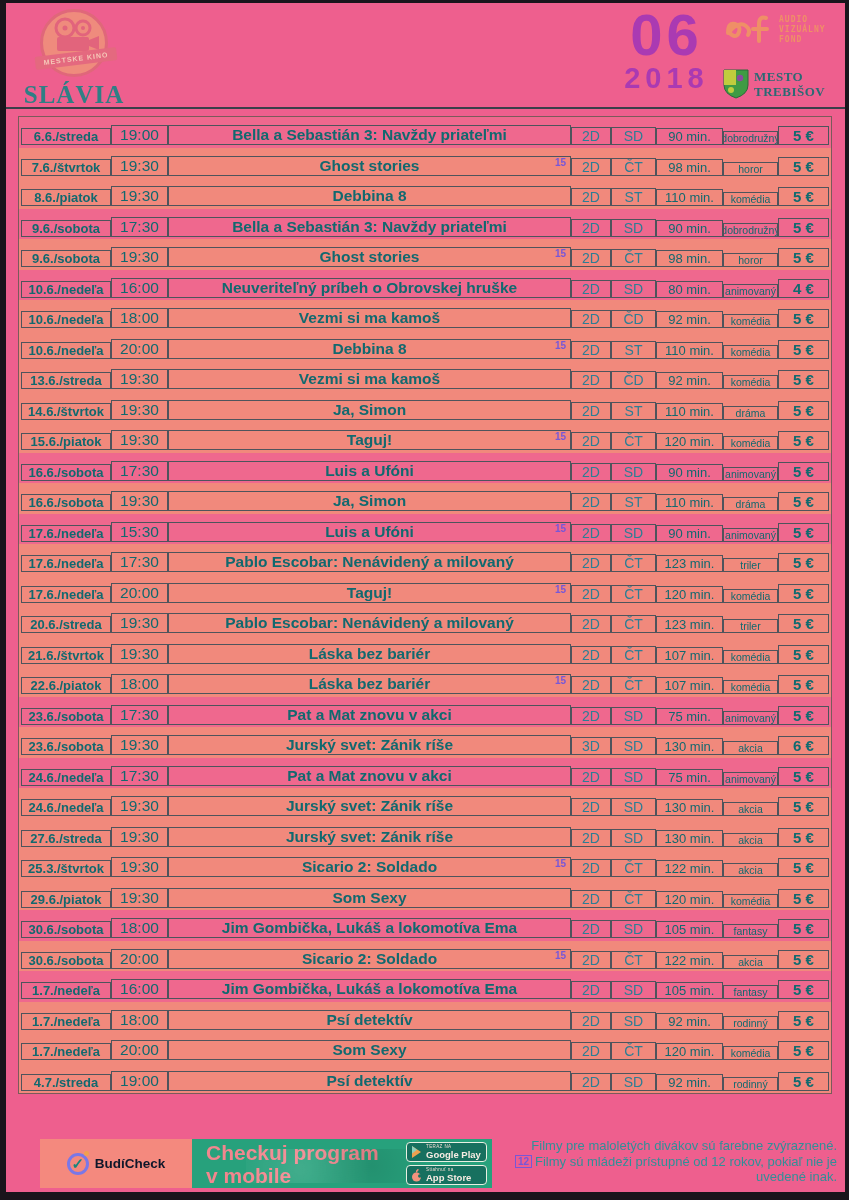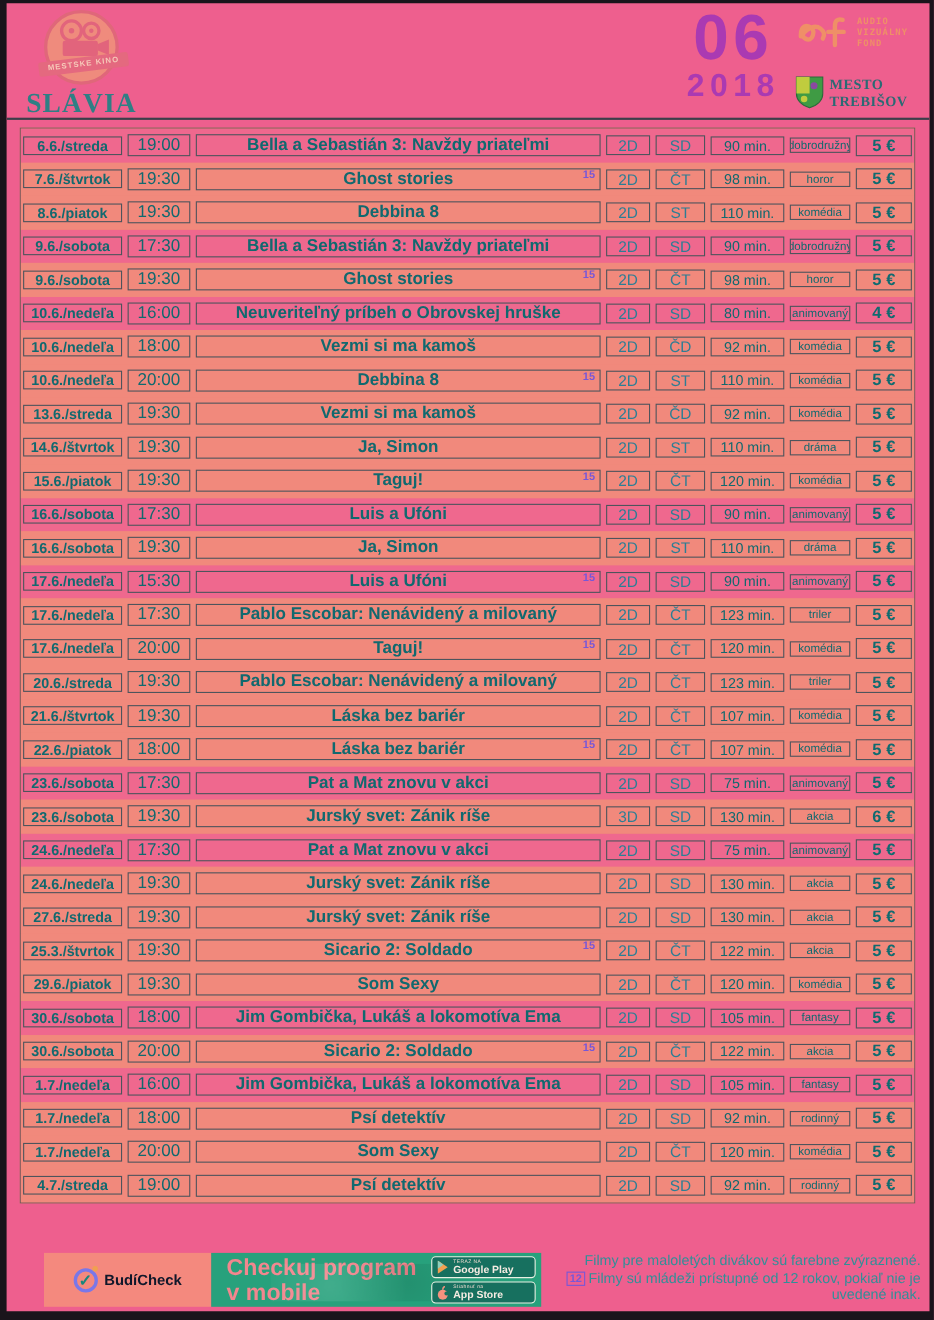--- a/index.html
+++ b/index.html
@@ -39,21 +39,21 @@
   .avf{display:flex;align-items:flex-end;gap:4px}
   .avf-text{font-family:"DejaVu Sans Mono",monospace;font-size:8px;font-weight:bold;
     color:var(--avf-orange);line-height:10px;letter-spacing:1px}
   .mesto{display:flex;align-items:center;gap:5px;margin-top:24px}
   .mesto-text{font-family:"Liberation Serif",serif;font-weight:bold;font-size:13px;
     line-height:15px;color:#2b6a74;letter-spacing:.5px}
   .divider{height:2px;background:#3c3f4a;margin:0 0 0 0}
 
   
   .schedule{margin:7px 13px 0 12px;border:1px solid rgba(60,64,74,.65);background:var(--row-bg)}
-  .row{display:flex;align-items:center;gap:5px;height:30.5px;padding:2.5px 2px;background:var(--row-bg)}
+  .row{display:flex;align-items:flex-end;height:30.5px;padding:2.5px 2px;background:var(--row-bg)}
   .row.hl{background:var(--row-highlight)}
   .cell{border:1px solid var(--cell-border);display:flex;align-items:center;justify-content:center;
     color:var(--text-teal);overflow:hidden}
   .c-date{width:90px;font-size:13px;font-weight:bold}
   .c-time{width:57px;font-size:15.5px}
   .c-title{flex:1;position:relative;font-size:15.5px;font-weight:bold}
   .rating{position:absolute;top:0;right:4px;font-size:10px;font-weight:bold;color:var(--rating-violet)}
   .c-fmt{width:40px;font-size:14px;color:var(--text-blue)}
   .c-lang{width:45px;font-size:14px;color:var(--text-blue)}
   .c-dur{width:67px;font-size:13px}
@@ -67,21 +67,21 @@
   .bc-icon{position:relative;width:22px;height:22px;border:3px solid #7a77e8;border-radius:50%;
     display:inline-flex;align-items:center;justify-content:center;color:#18867c;font-size:15px;font-weight:bold}
   .bc-dot{position:absolute;top:-5px;right:-3px;width:5px;height:5px;border-radius:50%;background:#f0a050}
   .bc-name{font-size:13.5px;font-weight:bold;color:#0f172a}
   .banner-main{flex:1;background:var(--banner-teal);position:relative;display:flex;align-items:center}
   .banner-main:before{content:"";position:absolute;left:18%;top:20%;width:60%;height:70%;
     background:radial-gradient(circle at 30% 60%, rgba(255,255,255,.12), transparent 55%),
                radial-gradient(circle at 70% 50%, rgba(0,0,0,.10), transparent 50%)}
   .banner-title{margin-left:14px;font-size:21px;font-weight:bold;color:var(--banner-text);line-height:23px}
   .badges{position:absolute;right:5px;top:3px;display:flex;flex-direction:column;gap:3px}
-  .badge{width:95px;height:20px;background:var(--badge-bg);border:1.5px solid #e9f0e3;border-radius:4px;
+  .badge{width:81px;height:20px;background:var(--badge-bg);border:1.5px solid #e9f0e3;border-radius:4px;
     display:flex;align-items:center;gap:4px;padding:0 4px;cursor:pointer}
   .badge-txt{display:flex;flex-direction:column;line-height:1}
   .badge-small{font-size:4.5px;color:#f3ddd2;letter-spacing:.4px}
   .badge-big{font-size:9.5px;font-weight:bold;color:#f7ece3;white-space:nowrap}
   .footer-info{position:absolute;right:8px;bottom:8px;width:360px;text-align:right;color:#2e8794}
   .pokladna{font-size:18.5px;margin-bottom:2px;color:#2a7f8e}
   .legend1{font-size:13px;margin-bottom:1px;color:#318f98}
   .legend2{font-size:13px;color:#318f98}
   .age12-badge{display:inline-block;border:1.5px solid var(--rating-violet);color:var(--rating-violet);
     font-size:10px;font-weight:bold;padding:0 2px;margin-right:3px;vertical-align:1px}

